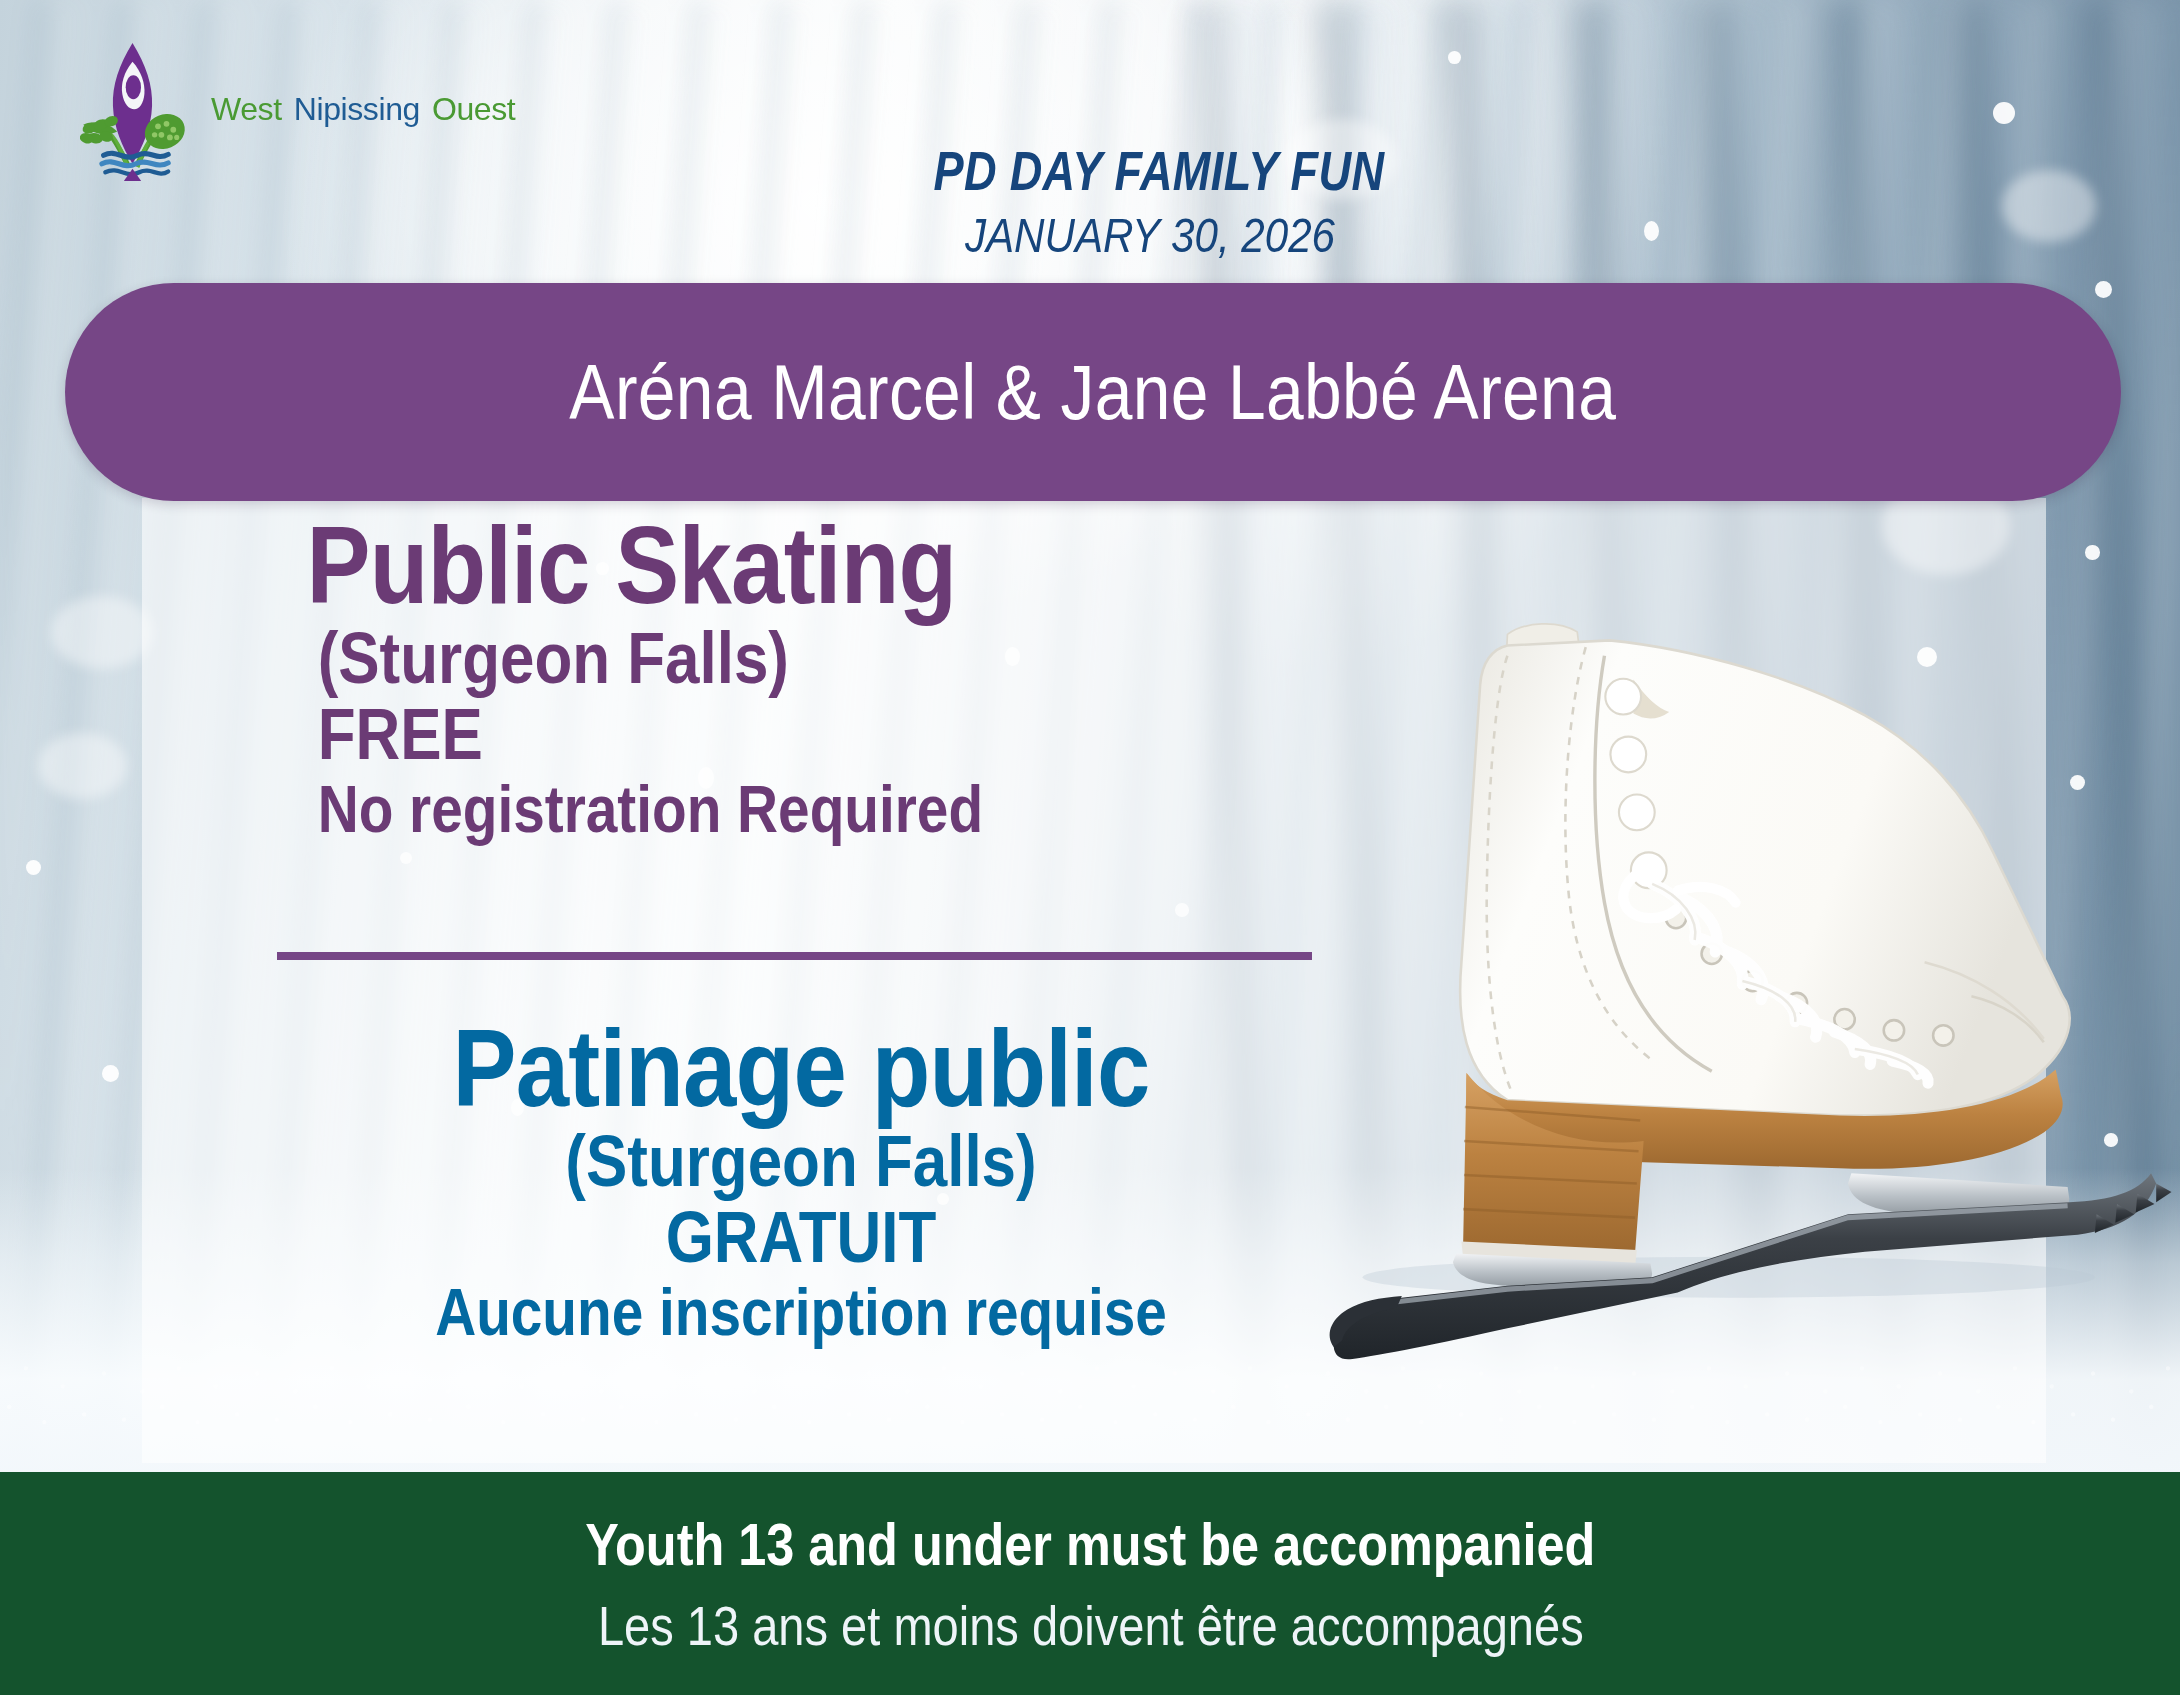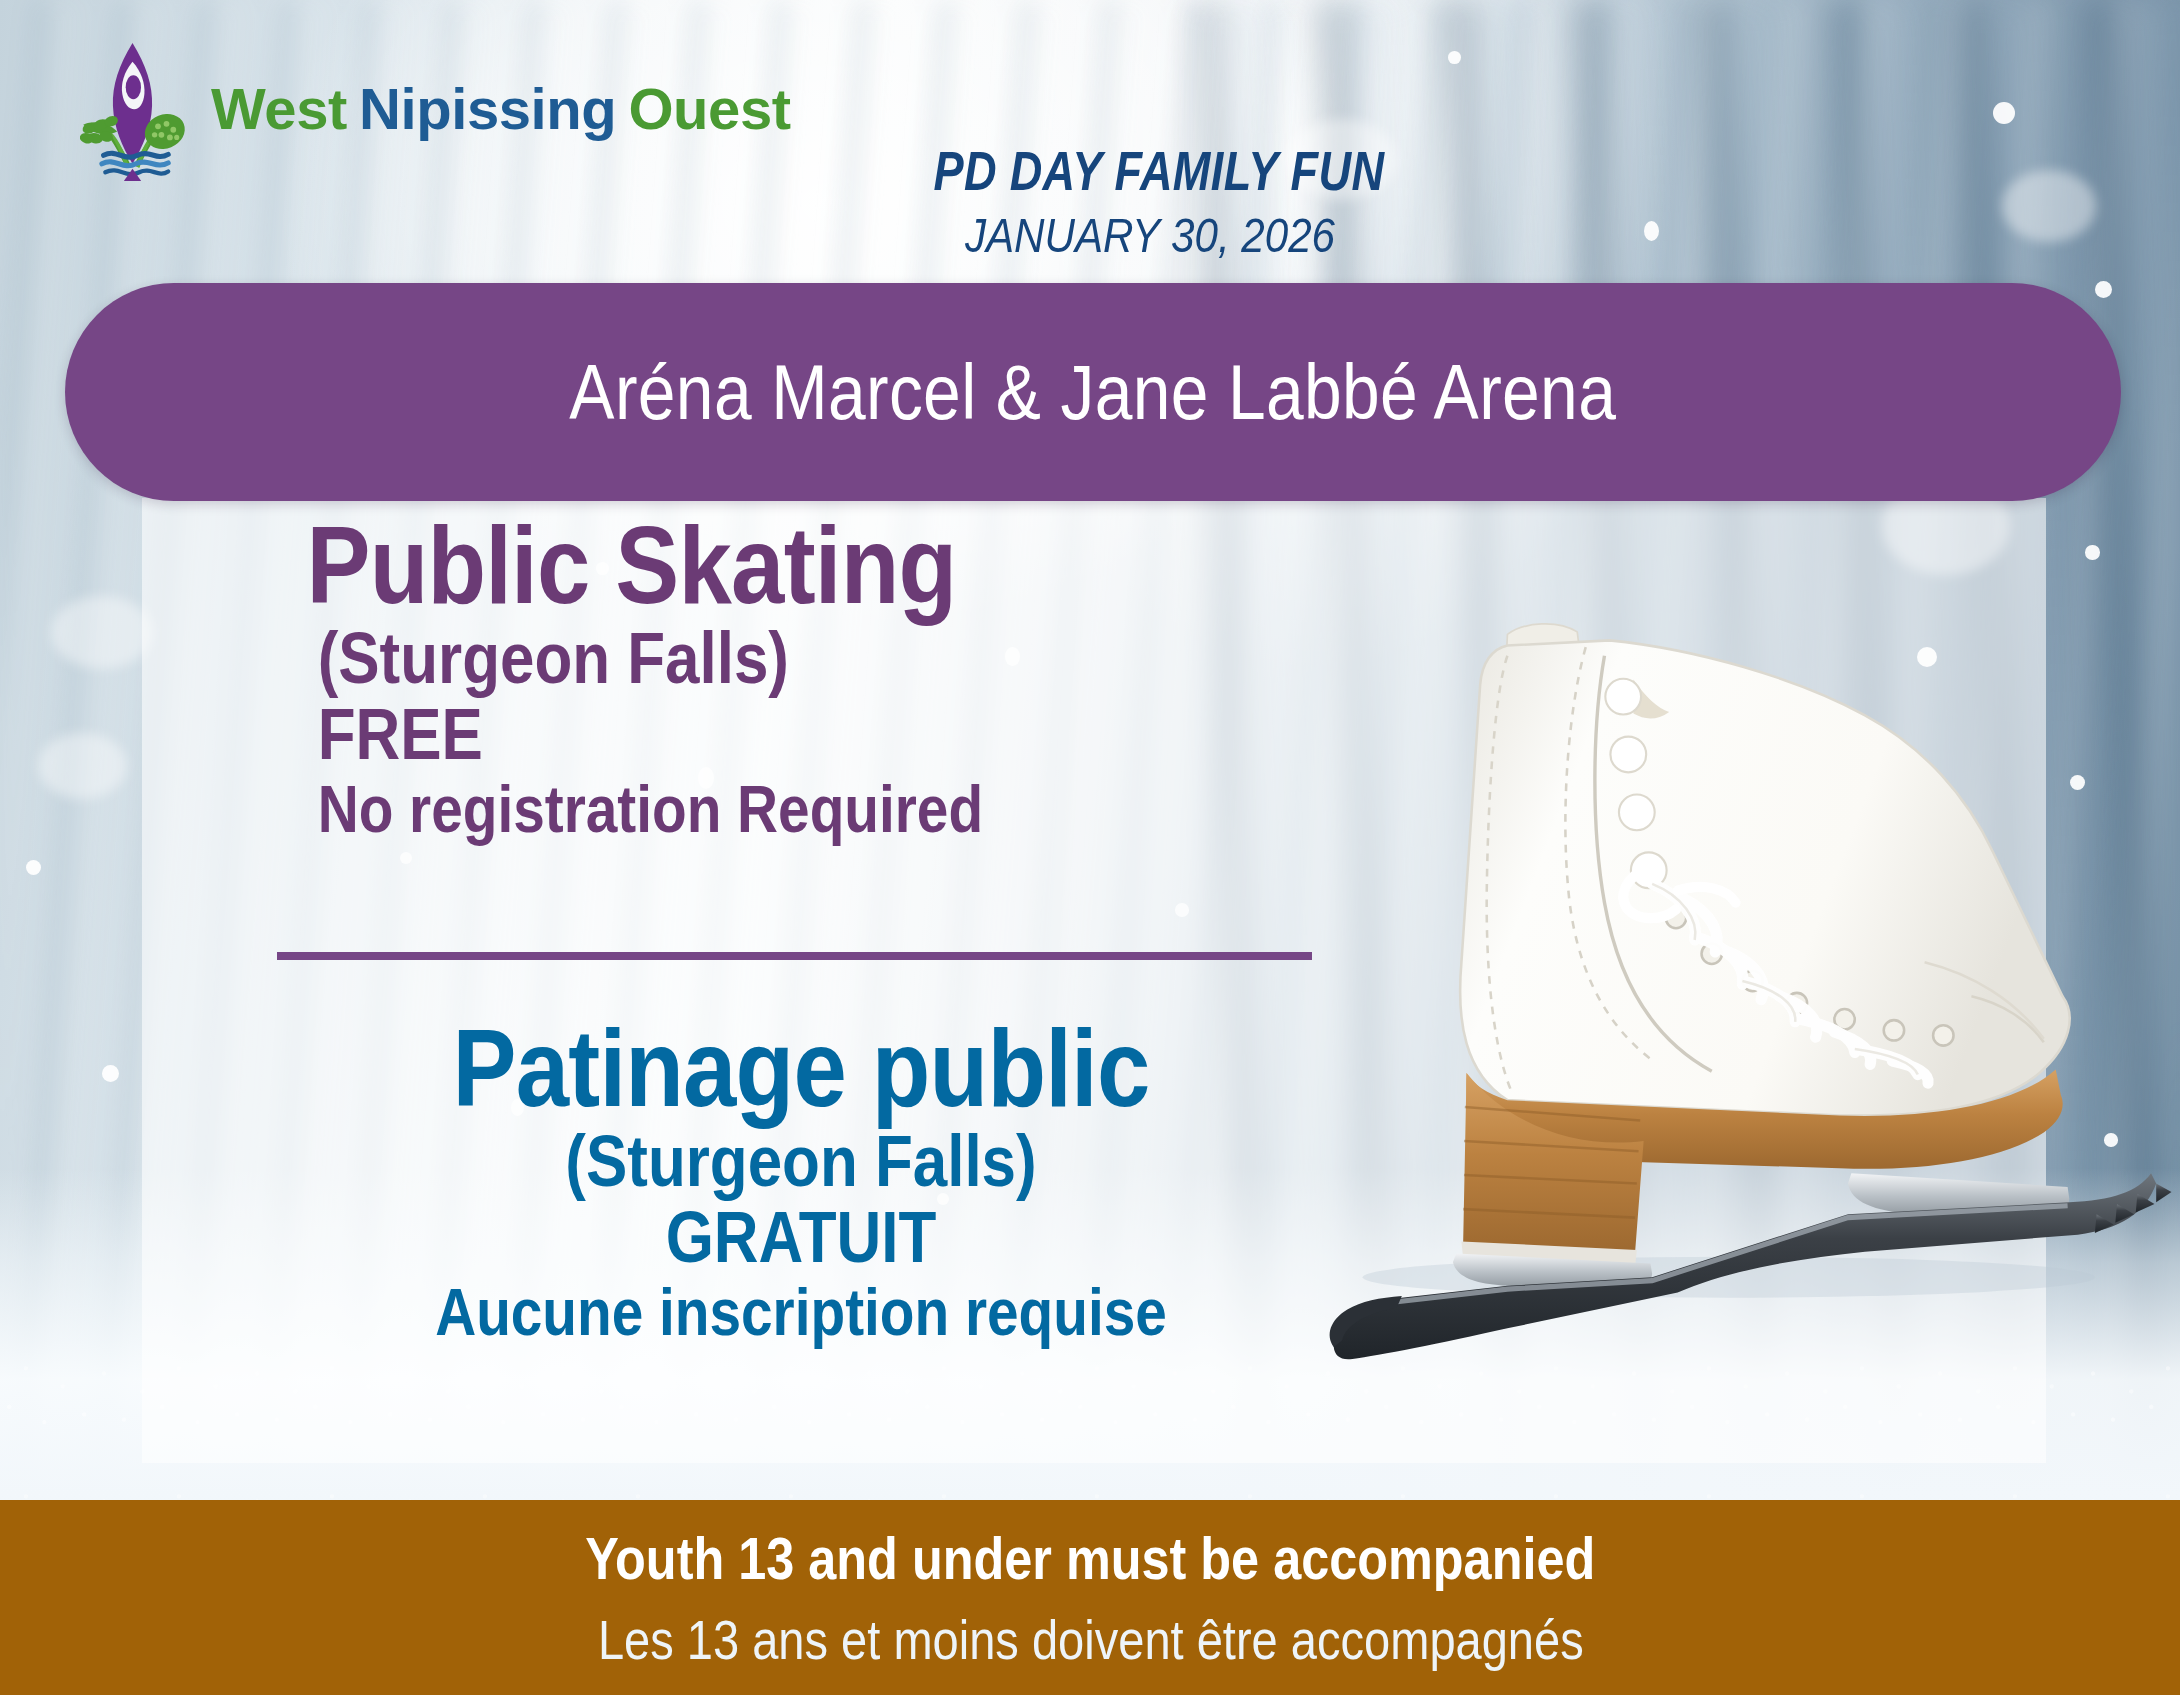--- a/index.html
+++ b/index.html
@@ -88,21 +88,21 @@
   
   .flake{ position:absolute; border-radius:50%; background:rgba(255,255,255,.93); }
   .bokeh{ position:absolute; border-radius:50%; background:rgba(255,255,255,.42); filter:blur(6px); }
 
   
   .header{ position:absolute; left:0; top:0; width:100%; height:285px; }
 
   .logo-wrap{ position:absolute; left:73px; top:36px; display:flex; align-items:center; gap:19px; }
   .logo-mark{ width:119px; height:145px; }
   .logo-text{
-    font-size:58px; font-weight:bold; letter-spacing:-0.4px;
+    font-size:32px; font-weight:normal; letter-spacing:-0.4px;
     white-space:nowrap; line-height:1;
   }
   .lt-green{ color:#4a9a33; }
   .lt-blue{ color:#1f5c94; }
 
   .head-col{ position:absolute; text-align:center; color:#16457c;font-style:italic; }
   .head-col .line1{
     font-size:55px; font-weight:bold; line-height:1.02;
     letter-spacing:0.4px; transform:scaleX(.82); transform-origin:center;
     white-space:nowrap;
@@ -161,22 +161,22 @@
   .text-col-fr{
     position:absolute; left:239px; top:1014px; width:1124px;
     text-align:center; color:#0369a1;
   }
 
   
   .skate{ position:absolute; left:1252px; top:596px; width:928px; height:775px; }
 
   
   .footer{
-    position:absolute; left:0; bottom:0; width:100%; height:196px;
-    background:#a16207;
+    position:absolute; left:0; bottom:0; width:100%; height:224px;
+    background:#14532d;
     display:flex; flex-direction:column; align-items:center; justify-content:center;
     gap:13.6px;
   }
   .footer .f-en{
     color:#ffffff; font-size:60px; font-weight:bold;
     transform:scaleX(.84); transform-origin:center; white-space:nowrap;
   }
   .footer .f-fr{
     color:#eef4f8; font-size:56px; font-weight:normal;
     transform:scaleX(.84); transform-origin:center; white-space:nowrap;

